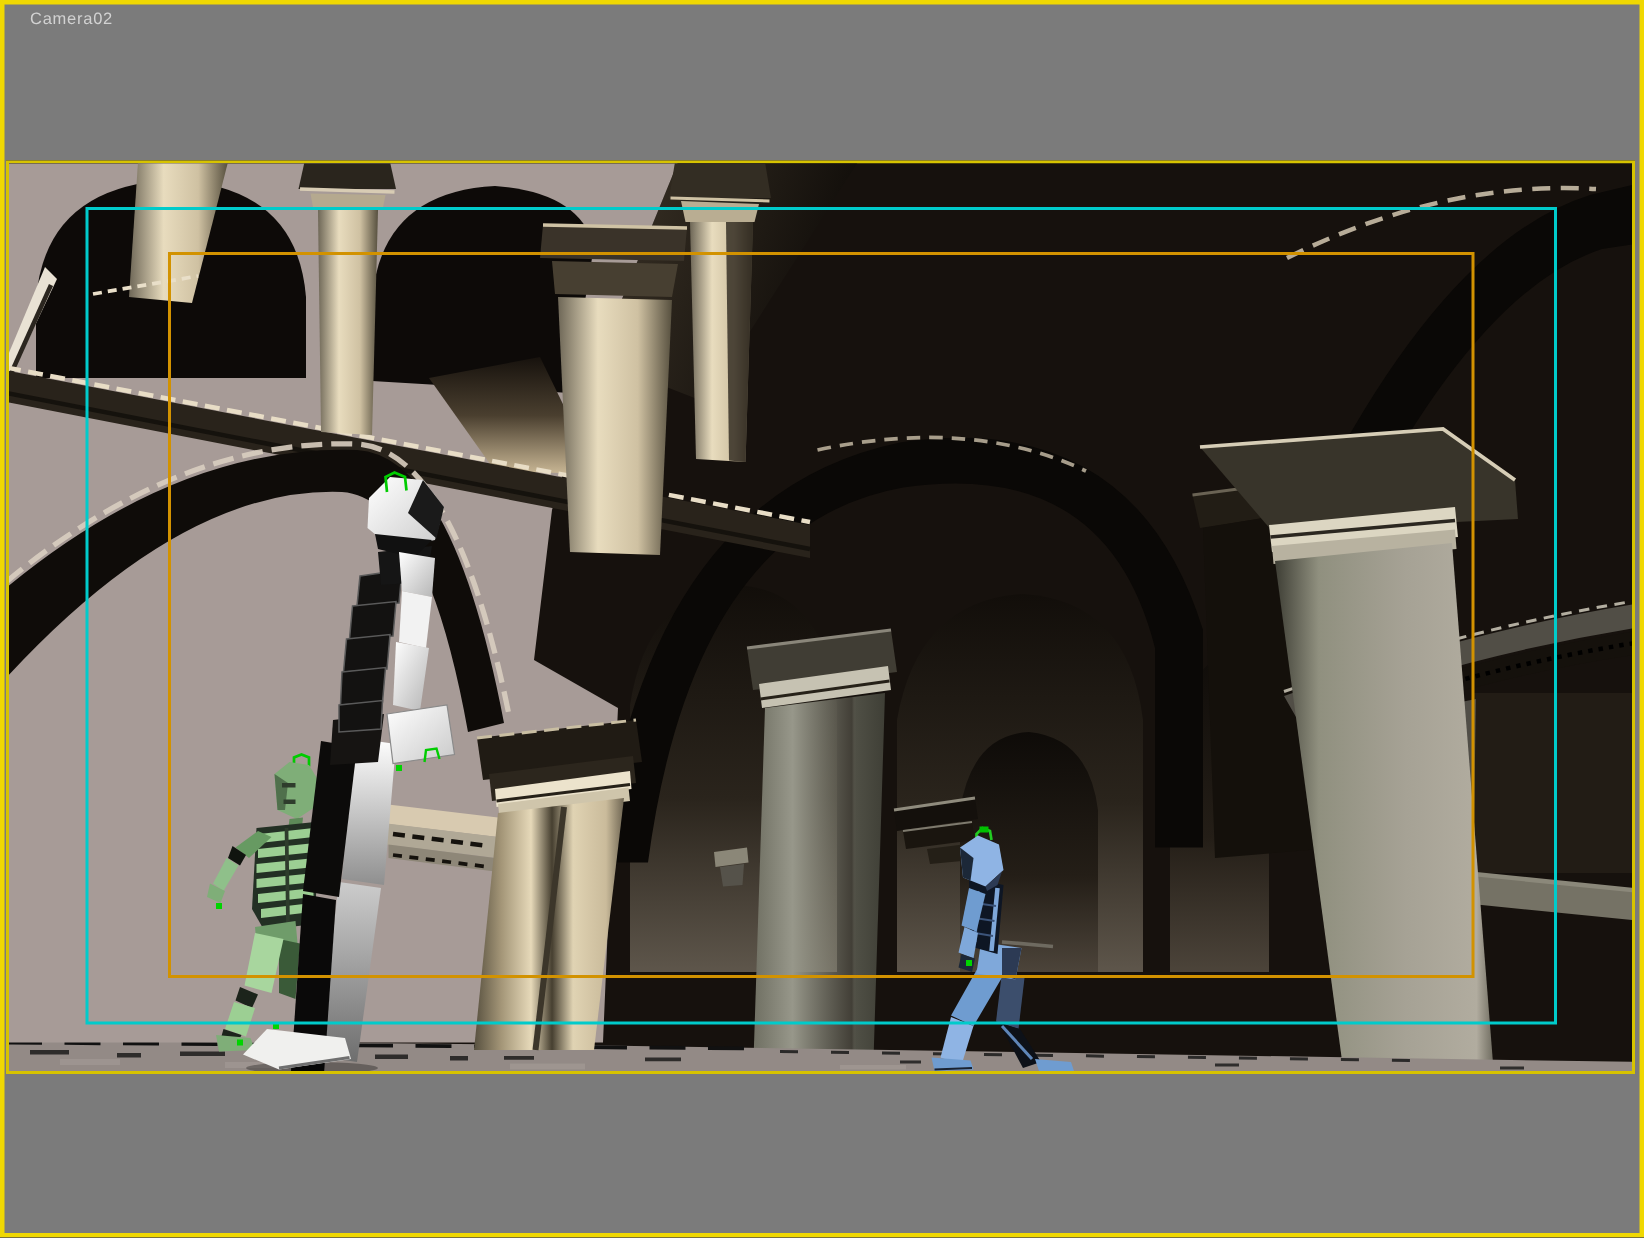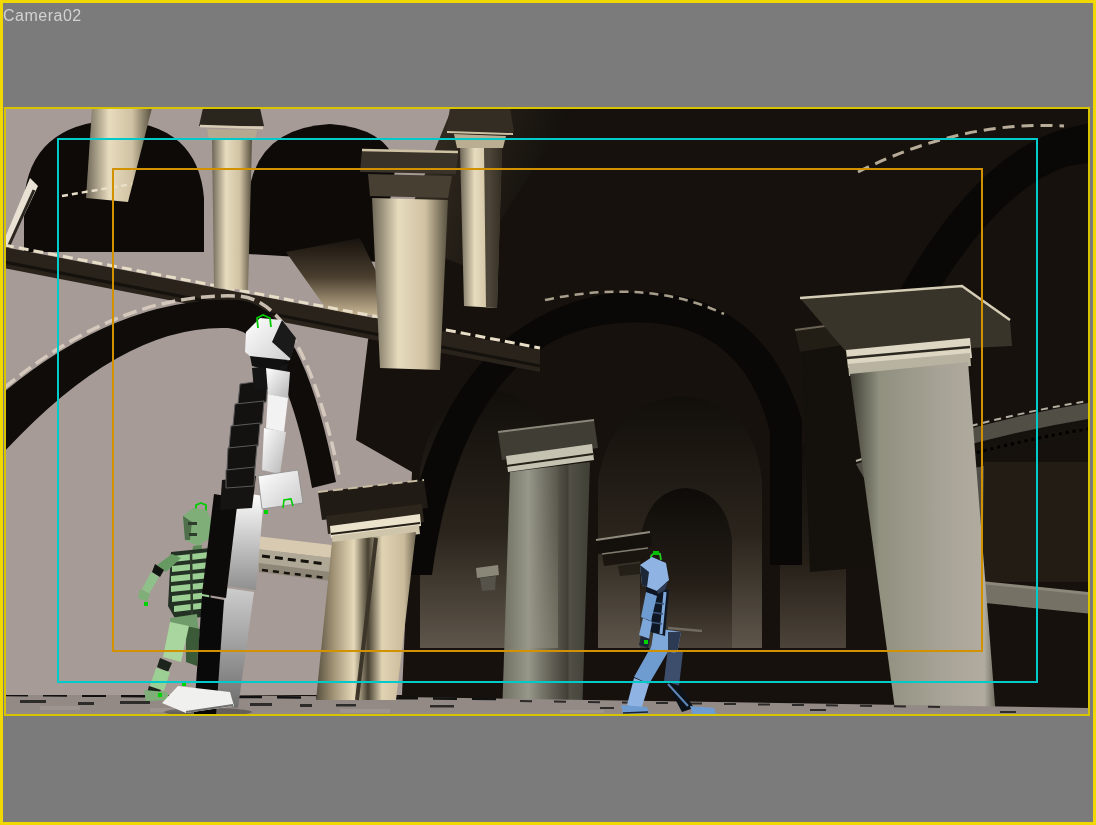--- a/index.html
+++ b/index.html
@@ -4,22 +4,22 @@
 <style>
   html,body{margin:0;padding:0;background:#555;}
   #stage{
     position:relative;width:1096px;height:825px;
     background:#7b7b7b;overflow:hidden;
     font-family:"Liberation Sans", sans-serif;
     box-sizing:border-box;
     border:3px solid #f0d802;
   }
   #camera-label{
-    position:absolute;left:0;top:4px;
-    font-size:16px;color:#d2d2d2;letter-spacing:0.5px;
+    position:absolute;left:17px;top:4px;
+    font-size:11px;color:#d2d2d2;letter-spacing:0.5px;
     user-select:none;
   }
   #camera-view{
     position:absolute;left:1px;top:104px;width:1086px;height:609px;
     border:2px solid #d7c300;
     background:#16110d;
     box-sizing:border-box;
   }
   #scene-svg{display:block;width:1082px;height:605px;}
   .safe-frame{position:absolute;box-sizing:border-box;pointer-events:none;}

